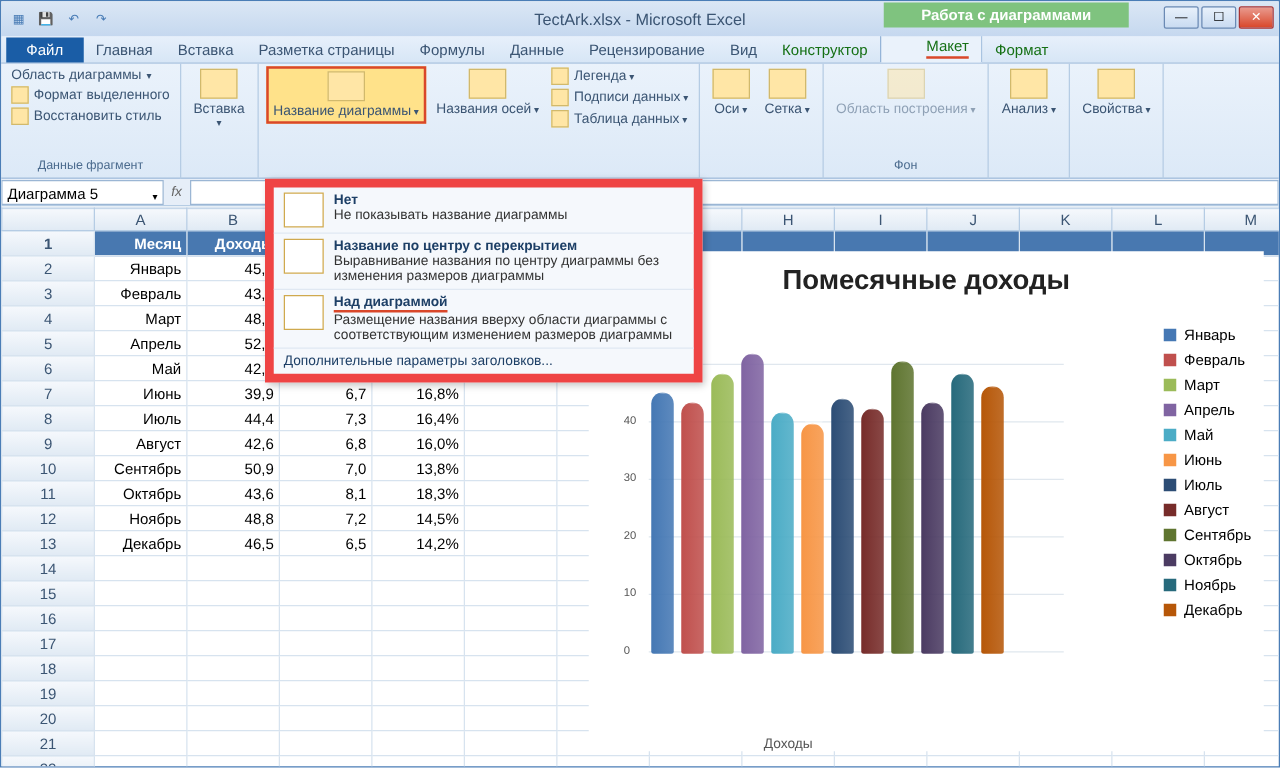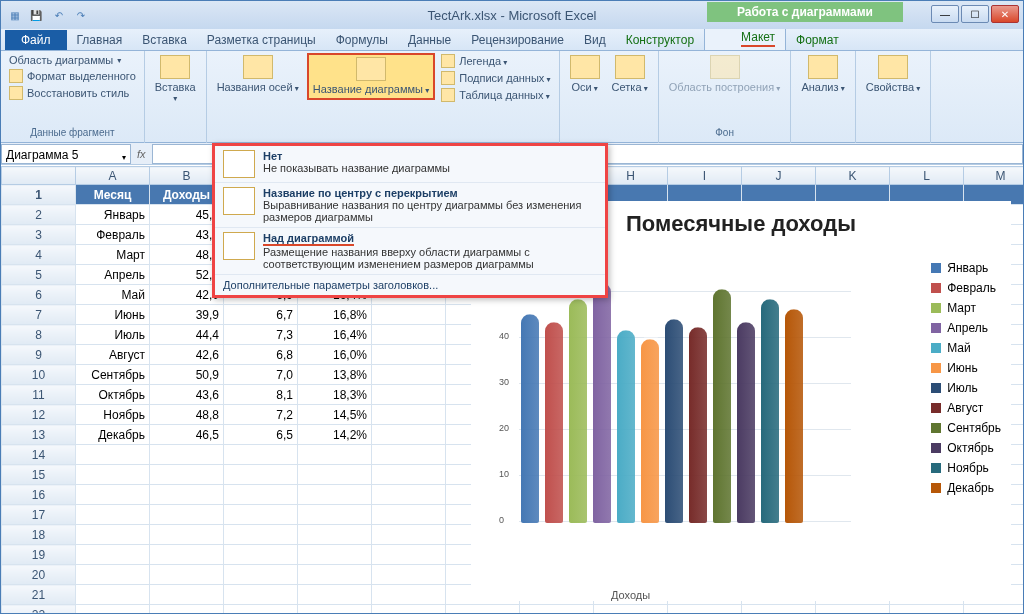--- a/index.html
+++ b/index.html
@@ -30,41 +30,41 @@
 .group-body { display: flex; gap: 4px; align-items: flex-start; flex: 1; }
 .small-stack { display: flex; flex-direction: column; gap: 1px; font-size: 11px; color: #3b5573; }
 .small-item { display: flex; align-items: center; gap: 4px; padding: 1px 2px; }
 .small-item .ic { width: 14px; height: 14px; background: #ffe6a6; border: 1px solid #d1b96c; }
 .big-btn { display: flex; flex-direction: column; align-items: center; gap: 2px; padding: 2px 4px; font-size: 11px; color: #3b5573; text-align: center; line-height: 1.1; }
 .big-btn .ic { width: 30px; height: 24px; background: #ffe6a6; border: 1px solid #d1b96c; }
 .big-btn.highlighted { background: #ffe28a; border: 2px solid #d9472a; }
 .dd-arrow::after { content: " ▾"; font-size: 8px; }
 
 
-.dropdown { position: absolute; left: 211px; top: 142px; width: 396px; background: #f5f8fc; border: 3px solid #ef4444; box-shadow: 2px 2px 6px rgba(0,0,0,.25); z-index: 50; }
+.dropdown { position: absolute; left: 211px; top: 142px; width: 350px; background: #f5f8fc; border: 7px solid #ef4444; box-shadow: 2px 2px 6px rgba(0,0,0,.25); z-index: 50; }
 .dd-item { display: flex; gap: 8px; padding: 4px 8px; border-bottom: 1px solid #e0e8f2; }
 .dd-icon { width: 32px; height: 28px; background: #fff; border: 1px solid #cfa94e; flex-shrink: 0; }
 .dd-text { font-size: 11px; color: #333; }
 .dd-title { font-weight: bold; color: #1d3f66; }
 .dd-title.redline { border-bottom: 2px solid #d9472a; display: inline-block; }
 .dd-footer { padding: 4px 8px; font-size: 11px; color: #1d3f66; }
 
 
 .formula-row { height: 22px; border-bottom: 1px solid #b5cce4; display: flex; align-items: center; background: #e6eef8; }
 .name-box { width: 130px; height: 20px; border: 1px solid #9bb6d4; background: #fff; font-size: 12px; padding: 1px 4px; display: flex; justify-content: space-between; align-items: flex-end; }
 .fxbar { flex:1; height: 20px; border: 1px solid #9bb6d4; background: #fff; font-size: 12px; padding: 1px 4px; }
 
 
 .sheet-area { position: absolute; top: 165px; left: 0; right: 0; bottom: 0; display: flex; }
 .grid { border-collapse: collapse; font-size: 12px; }
 .grid th { background: linear-gradient(#f5f8fc,#e0eaf4); border: 1px solid #b5cce4; height: 18px; min-width: 74px; color: #3b5573; font-weight: normal; }
 .grid td { border: 1px solid #d7e3ef; height: 20px; padding: 0 4px; text-align: right; }
 .grid td:first-child { text-align: left; }
 .rowhdr { background: linear-gradient(#f5f8fc,#e0eaf4); border: 1px solid #b5cce4; text-align: center !important; width: 28px; color: #3b5573; }
-.hdr-row td { background: #4878b0; color: #fff; font-weight: bold; text-align: center; }
+.hdr-row td { background: #4878b0; color: #fff; font-weight: bold; text-align: right; }
 
 
 .chart-box { position: absolute; left: 470px; top: 200px; width: 540px; height: 400px; background: #fff; }
 .chart-title { text-align: center; font-size: 22px; font-weight: bold; padding: 10px; color: #222; }
 .plot { position: absolute; left: 30px; top: 90px; width: 350px; height: 250px; }
 .axis-label { font-size: 9px; color: #555; position: absolute; }
 .bars { position: absolute; left: 20px; bottom: 18px; display: flex; gap: 6px; align-items: flex-end; }
 .bar { width: 18px; position: relative; }
 .bar::after { content:""; position:absolute; top:-5px; left:3px; width:14px; height:6px; background: rgba(255,255,255,.4); border-radius:50%; }
 .gridline { position:absolute; left:18px; right:0; height:1px; background:#e0e7ee; }
@@ -127,27 +127,27 @@
   <div class="group">
     <div class="big-btn">
         <span class="ic"></span>
         <span>Вставка</span>
         <span style="font-size:8px">▾</span>
       </div>
     <div class="group-label"></div>
   </div>
   <div class="group">
     <div class="group-body">
+      <div class="big-btn highlighted">
+          <span class="ic"></span>
+          <span class="dd-arrow">Название диаграммы</span>
+        </div>
       <div class="big-btn">
           <span class="ic"></span>
           <span class="dd-arrow">Названия осей</span>
-        </div>
-      <div class="big-btn highlighted">
-          <span class="ic"></span>
-          <span class="dd-arrow">Название диаграммы</span>
         </div>
       <div class="small-stack">
         <div class="small-item">
             <span class="ic"></span>
             <span class="dd-arrow">Легенда</span>
           </div>
         <div class="small-item">
             <span class="ic"></span>
             <span class="dd-arrow">Подписи данных</span>
           </div>

